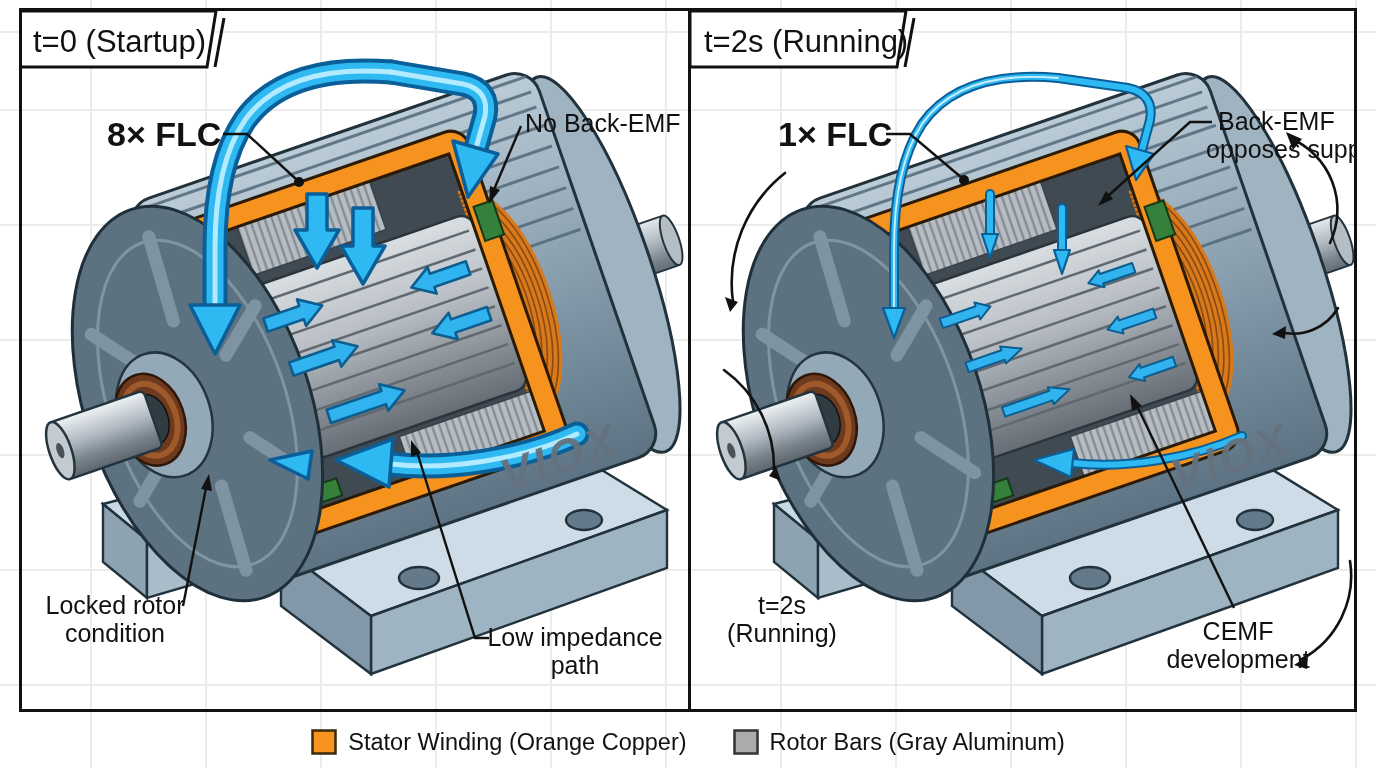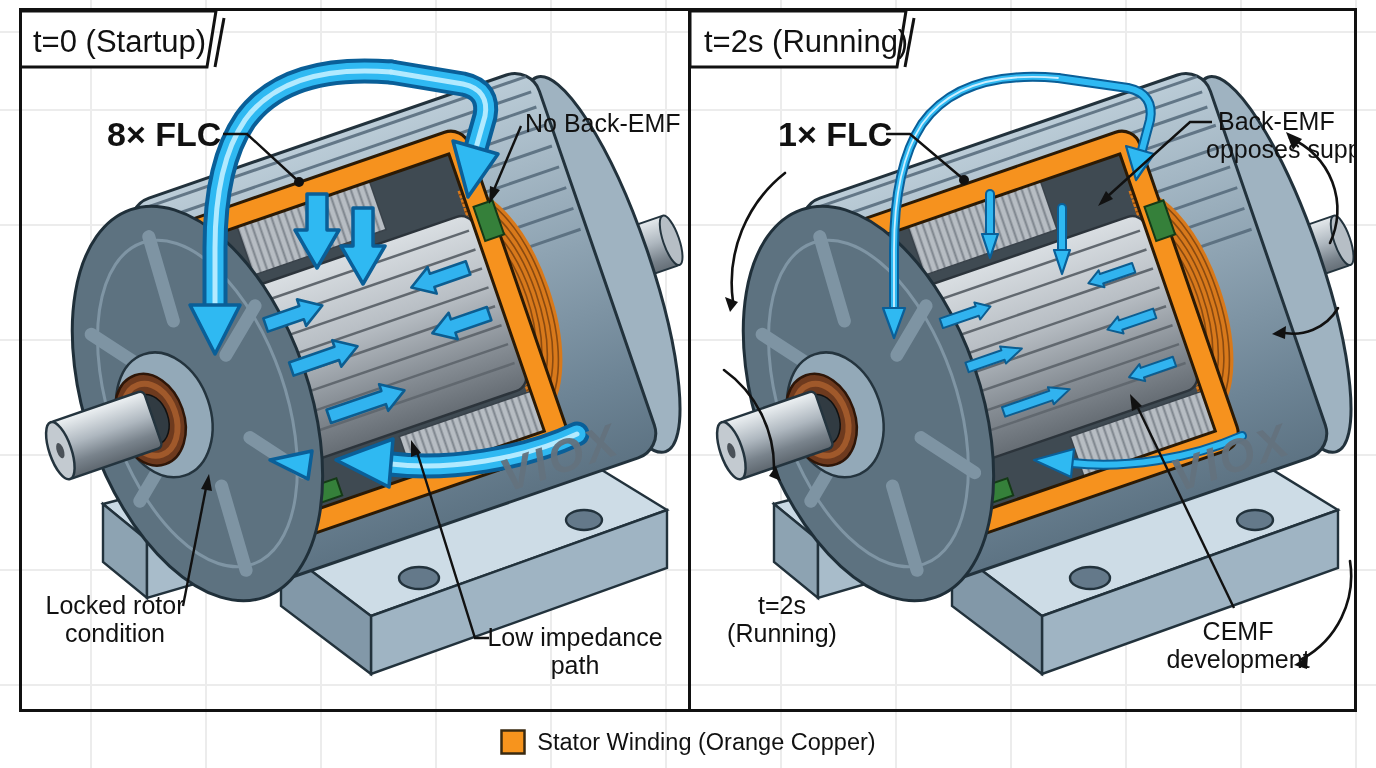--- a/index.html
+++ b/index.html
@@ -372,14 +372,20 @@
   <rect x="688" y="8" width="3" height="703" fill="#111"></rect>
 </svg>
 
 <div class="legend">
   <div class="legend-item">
     <svg width="26" height="26">
       <rect x="1.5" y="1.5" width="23" height="23" fill="#F7941D" stroke="#3a2a10" stroke-width="2.5"></rect>
     </svg>
     <span class="legend-label">Stator Winding (Orange Copper)</span>
   </div>
+  <div class="legend-item">
+    <svg width="26" height="26">
+      <rect x="1.5" y="1.5" width="23" height="23" fill="#ABABAB" stroke="#333" stroke-width="2.5"></rect>
+    </svg>
+    <span class="legend-label">Rotor Bars (Gray Aluminum)</span>
+  </div>
 </div>
 </div>
 
 </body></html>

